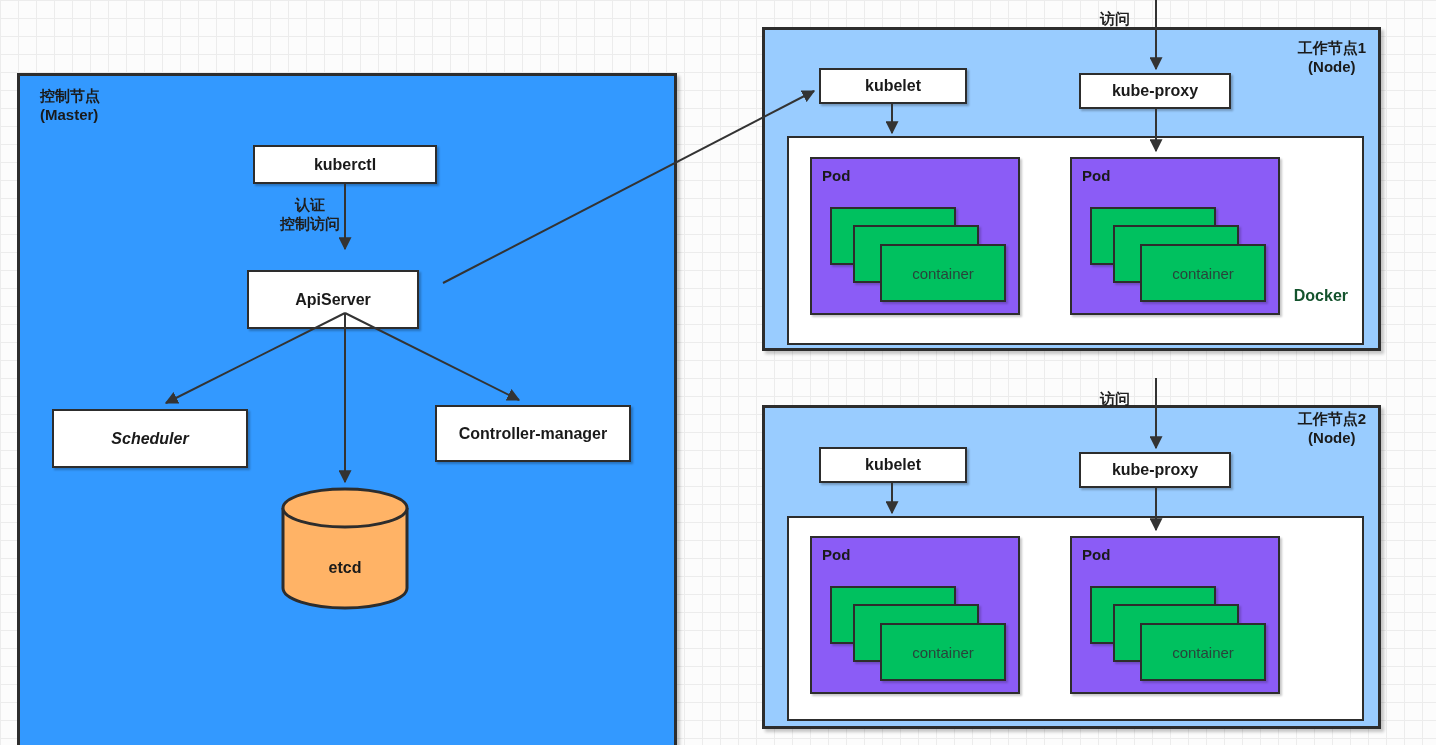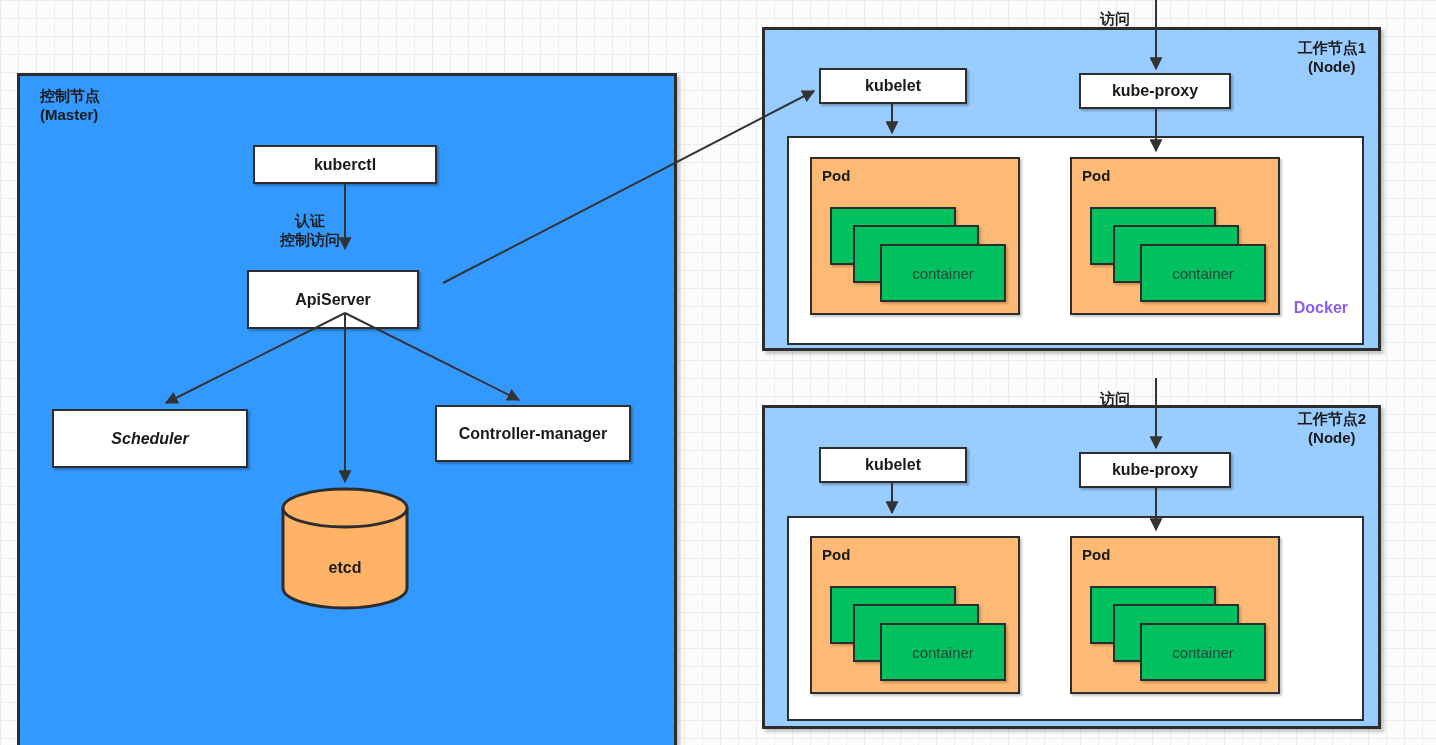--- a/index.html
+++ b/index.html
@@ -43,28 +43,28 @@
     border:2px solid #2d2d2d;
     box-shadow:2px 2px 2px rgba(0,0,0,.25);
     display:flex;align-items:center;justify-content:center;
     font-weight:bold;font-size:16px;color:#1a1a1a;
   }
   .docker{
     background:#ffffff;
     border:2px solid #2d2d2d;
   }
   .docker-label{
-    position:absolute;right:14px;bottom:26px;
-    font-weight:bold;font-size:16px;color:#8b5cf6;
+    position:absolute;right:14px;bottom:38px;
+    font-weight:bold;font-size:16px;color:#14532d;
   }
   .pod{
     position:absolute;
     box-sizing:border-box;
     width:210px;height:158px;
-    background:#fdba74;
+    background:#8b5cf6;
     border:2px solid #2d2d2d;
     box-shadow:2px 2px 2px rgba(0,0,0,.22);
   }
   .pod-label{
     position:absolute;left:10px;top:8px;
     font-weight:bold;font-size:15px;color:#1a1a1a;
   }
   .container-box{
     position:absolute;
     box-sizing:border-box;
@@ -95,21 +95,21 @@
     <div class="abs region-title" style="left:20px;top:10px;">
       <div>控制节点</div>
       <div>(Master)</div>
     </div>
   </div>
 
   <div class="abs small-box" style="left:253px;top:145px;width:184px;height:39px;">
     <span>kuberctl</span>
   </div>
 
-  <div class="abs edge-label" style="left:255px;top:204px;width:110px;">
+  <div class="abs edge-label" style="left:255px;top:188px;width:110px;">
     <div>认证</div>
     <div>控制访问</div>
   </div>
 
   <div class="abs small-box" style="left:247px;top:270px;width:172px;height:59px;">
     <span>ApiServer</span>
   </div>
 
   <div class="abs small-box" style="left:52px;top:409px;width:196px;height:59px;font-style:italic;">
     <span>Scheduler</span>

